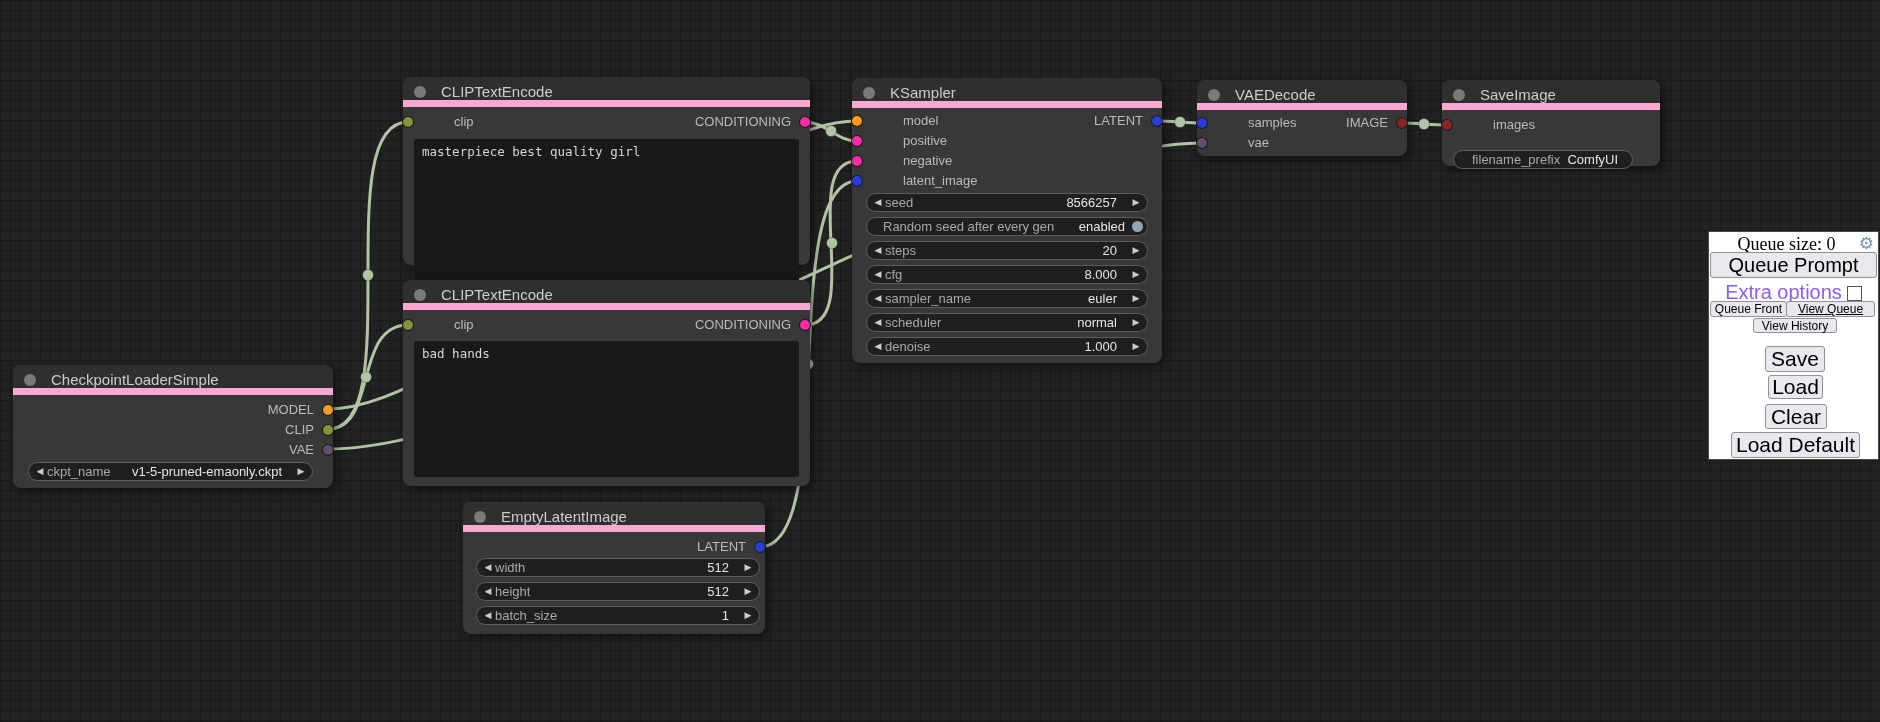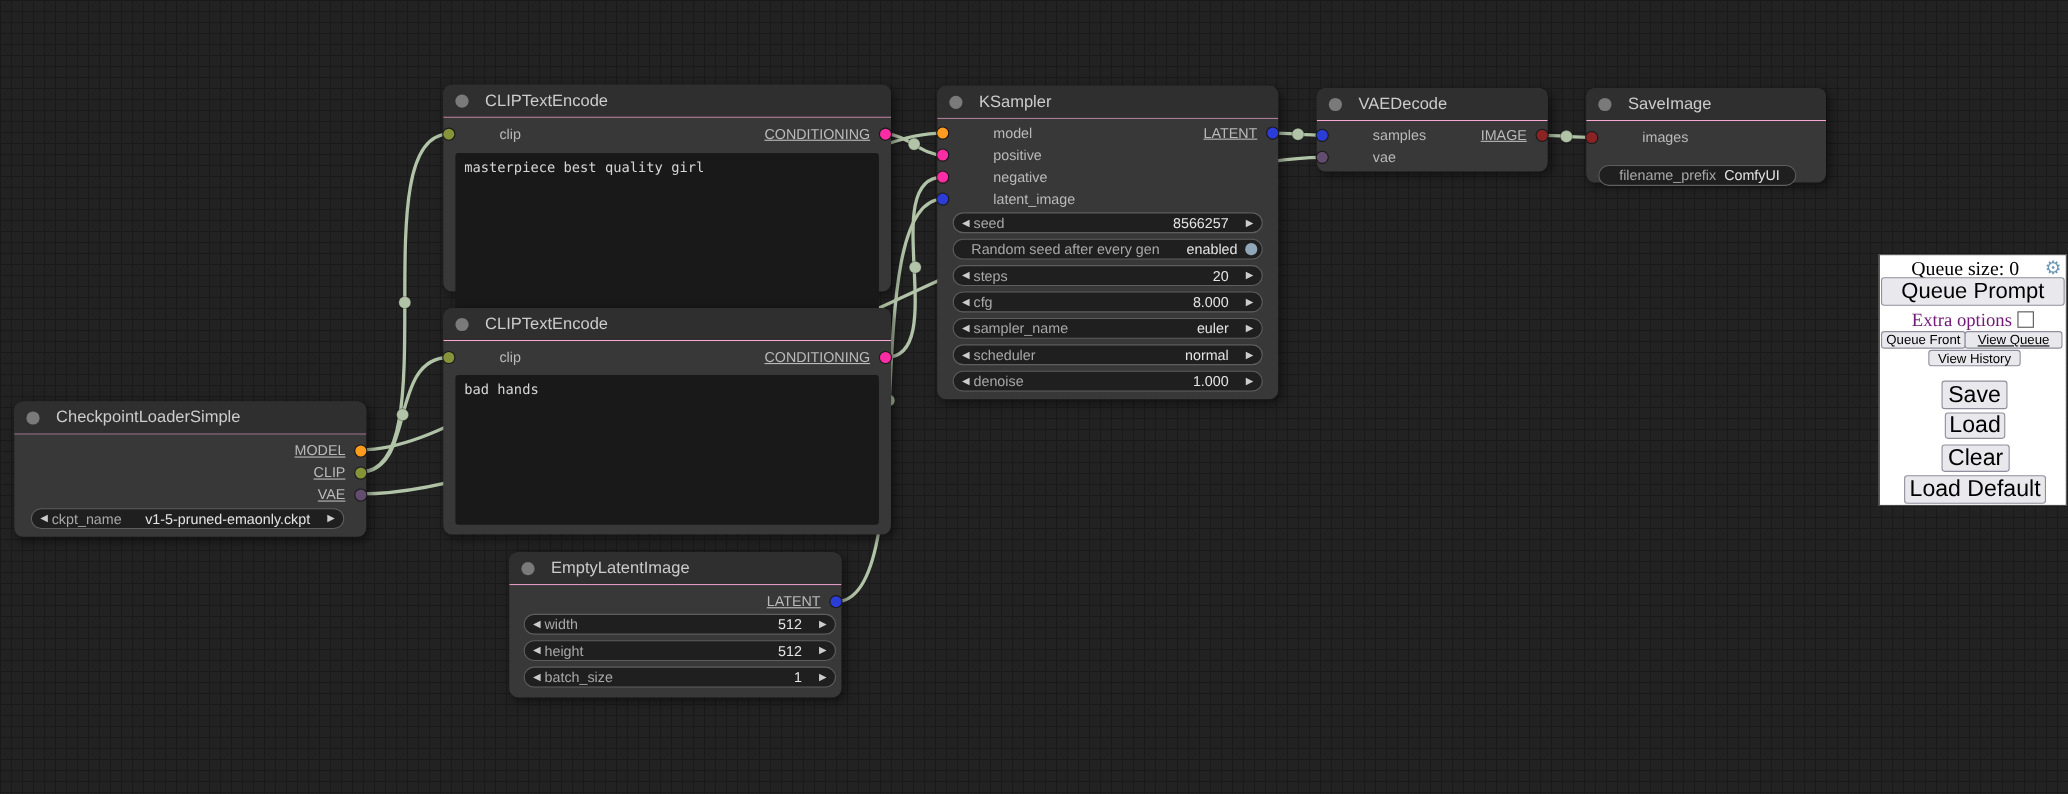--- a/index.html
+++ b/index.html
@@ -15,31 +15,31 @@
     font-family:"Liberation Sans",sans-serif;
   }
   .wires{position:absolute;left:0;top:0;z-index:1;}
   .wires path{fill:none;stroke:#b2c4a8;stroke-width:3;}
   .wires circle{fill:#b2c4a8;stroke:rgba(0,0,0,.25);stroke-width:1;}
 
   .node{position:absolute;background:#383838;border-radius:8px;z-index:2;
         box-shadow:3px 3px 10px rgba(0,0,0,.5);}
   .node-title{height:30px;background:#2f2f2f;border-radius:8px 8px 0 0;
         color:#cccccc;font-size:15px;line-height:30px;padding-left:38px;
-        position:relative;border-bottom:1px solid #f9a8d4;box-sizing:border-box;}
+        position:relative;border-bottom:7px solid #f9a8d4;box-sizing:border-box;}
   .title-dot{position:absolute;left:11px;top:9px;width:12px;height:12px;
         border-radius:50%;background:#7a7a7a;}
   .row{position:absolute;left:0;right:0;height:20px;line-height:20px;
         font-size:13px;color:#bababa;padding-left:32px;}
   .pin{position:absolute;width:10px;height:10px;border-radius:50%;
         box-shadow:0 0 0 1px #191919;top:5px;}
   .pin.in{left:0;}
   .pin.out{right:0;}
   .in-label{margin-left:19px;}
-  .out-label{position:absolute;right:19px;top:0;text-decoration:underline;}
+  .out-label{position:absolute;right:19px;top:0;}
   .widget{position:absolute;height:19px;background:#1f1f1f;
         border:1px solid #5e5e5e;border-radius:10px;line-height:17px;
         font-size:13px;box-sizing:border-box;}
   .arr{position:absolute;top:0;font-size:9px;color:#cccccc;width:14px;text-align:center;}
   .arr.l{left:4px;} .arr.r{right:4px;}
   .w-label{position:absolute;left:18px;color:#a8a8a8;}
   .w-value{position:absolute;right:30px;color:#e4e4e4;}
   .no-arrows .w-value{right:14px;}
   .toggle-dot{position:absolute;right:4px;top:3px;width:11px;height:11px;
         border-radius:50%;background:#90a7b9;}
@@ -52,21 +52,21 @@
         background:#ffffff;border:1px solid #4a4a4a;box-sizing:border-box;z-index:5;}
   .q-size{position:absolute;left:0;right:14px;top:2px;text-align:center;
         font-family:"Liberation Serif",serif;font-size:18px;color:#000;}
   .gear{position:absolute;right:4px;top:1px;font-size:17px;color:#6e98b4;cursor:pointer;}
   .q-btn{position:absolute;background:#e9e9ed;border:1px solid #8f8f9d;border-radius:3px;
         color:#000;text-align:center;box-sizing:border-box;
         font-family:"Liberation Sans",sans-serif;display:flex;
         align-items:center;justify-content:center;cursor:pointer;}
   #btn-queue-prompt{left:1px;top:20px;width:167px;height:26px;font-size:20px;}
   .extra-row{position:absolute;left:0;right:0;top:49px;text-align:center;
-        font-family:Liberation Serif, serif;font-size:17px;color:#701a75;}
+        font-family:Liberation Sans, sans-serif;font-size:20px;color:#8b5cf6;}
   .checkbox{display:inline-block;width:13px;height:13px;border:1px solid #555;
         background:#fff;vertical-align:-2px;margin-left:5px;}
   #btn-queue-front{left:1px;top:69px;width:77px;height:16px;font-size:12px;}
   #btn-view-queue{left:77px;top:69px;width:89px;height:16px;font-size:12px;text-decoration:underline;}
   #btn-view-history{left:44px;top:86px;width:84px;height:15px;font-size:12px;}
   #btn-save{left:56px;top:114px;width:60px;height:26px;font-size:21px;}
   #btn-load{left:59px;top:143px;width:55px;height:24px;font-size:21px;}
   #btn-clear{left:56px;top:172px;width:62px;height:25px;font-size:21px;}
   #btn-load-default{left:22px;top:200px;width:129px;height:26px;font-size:21px;}
 </style>

